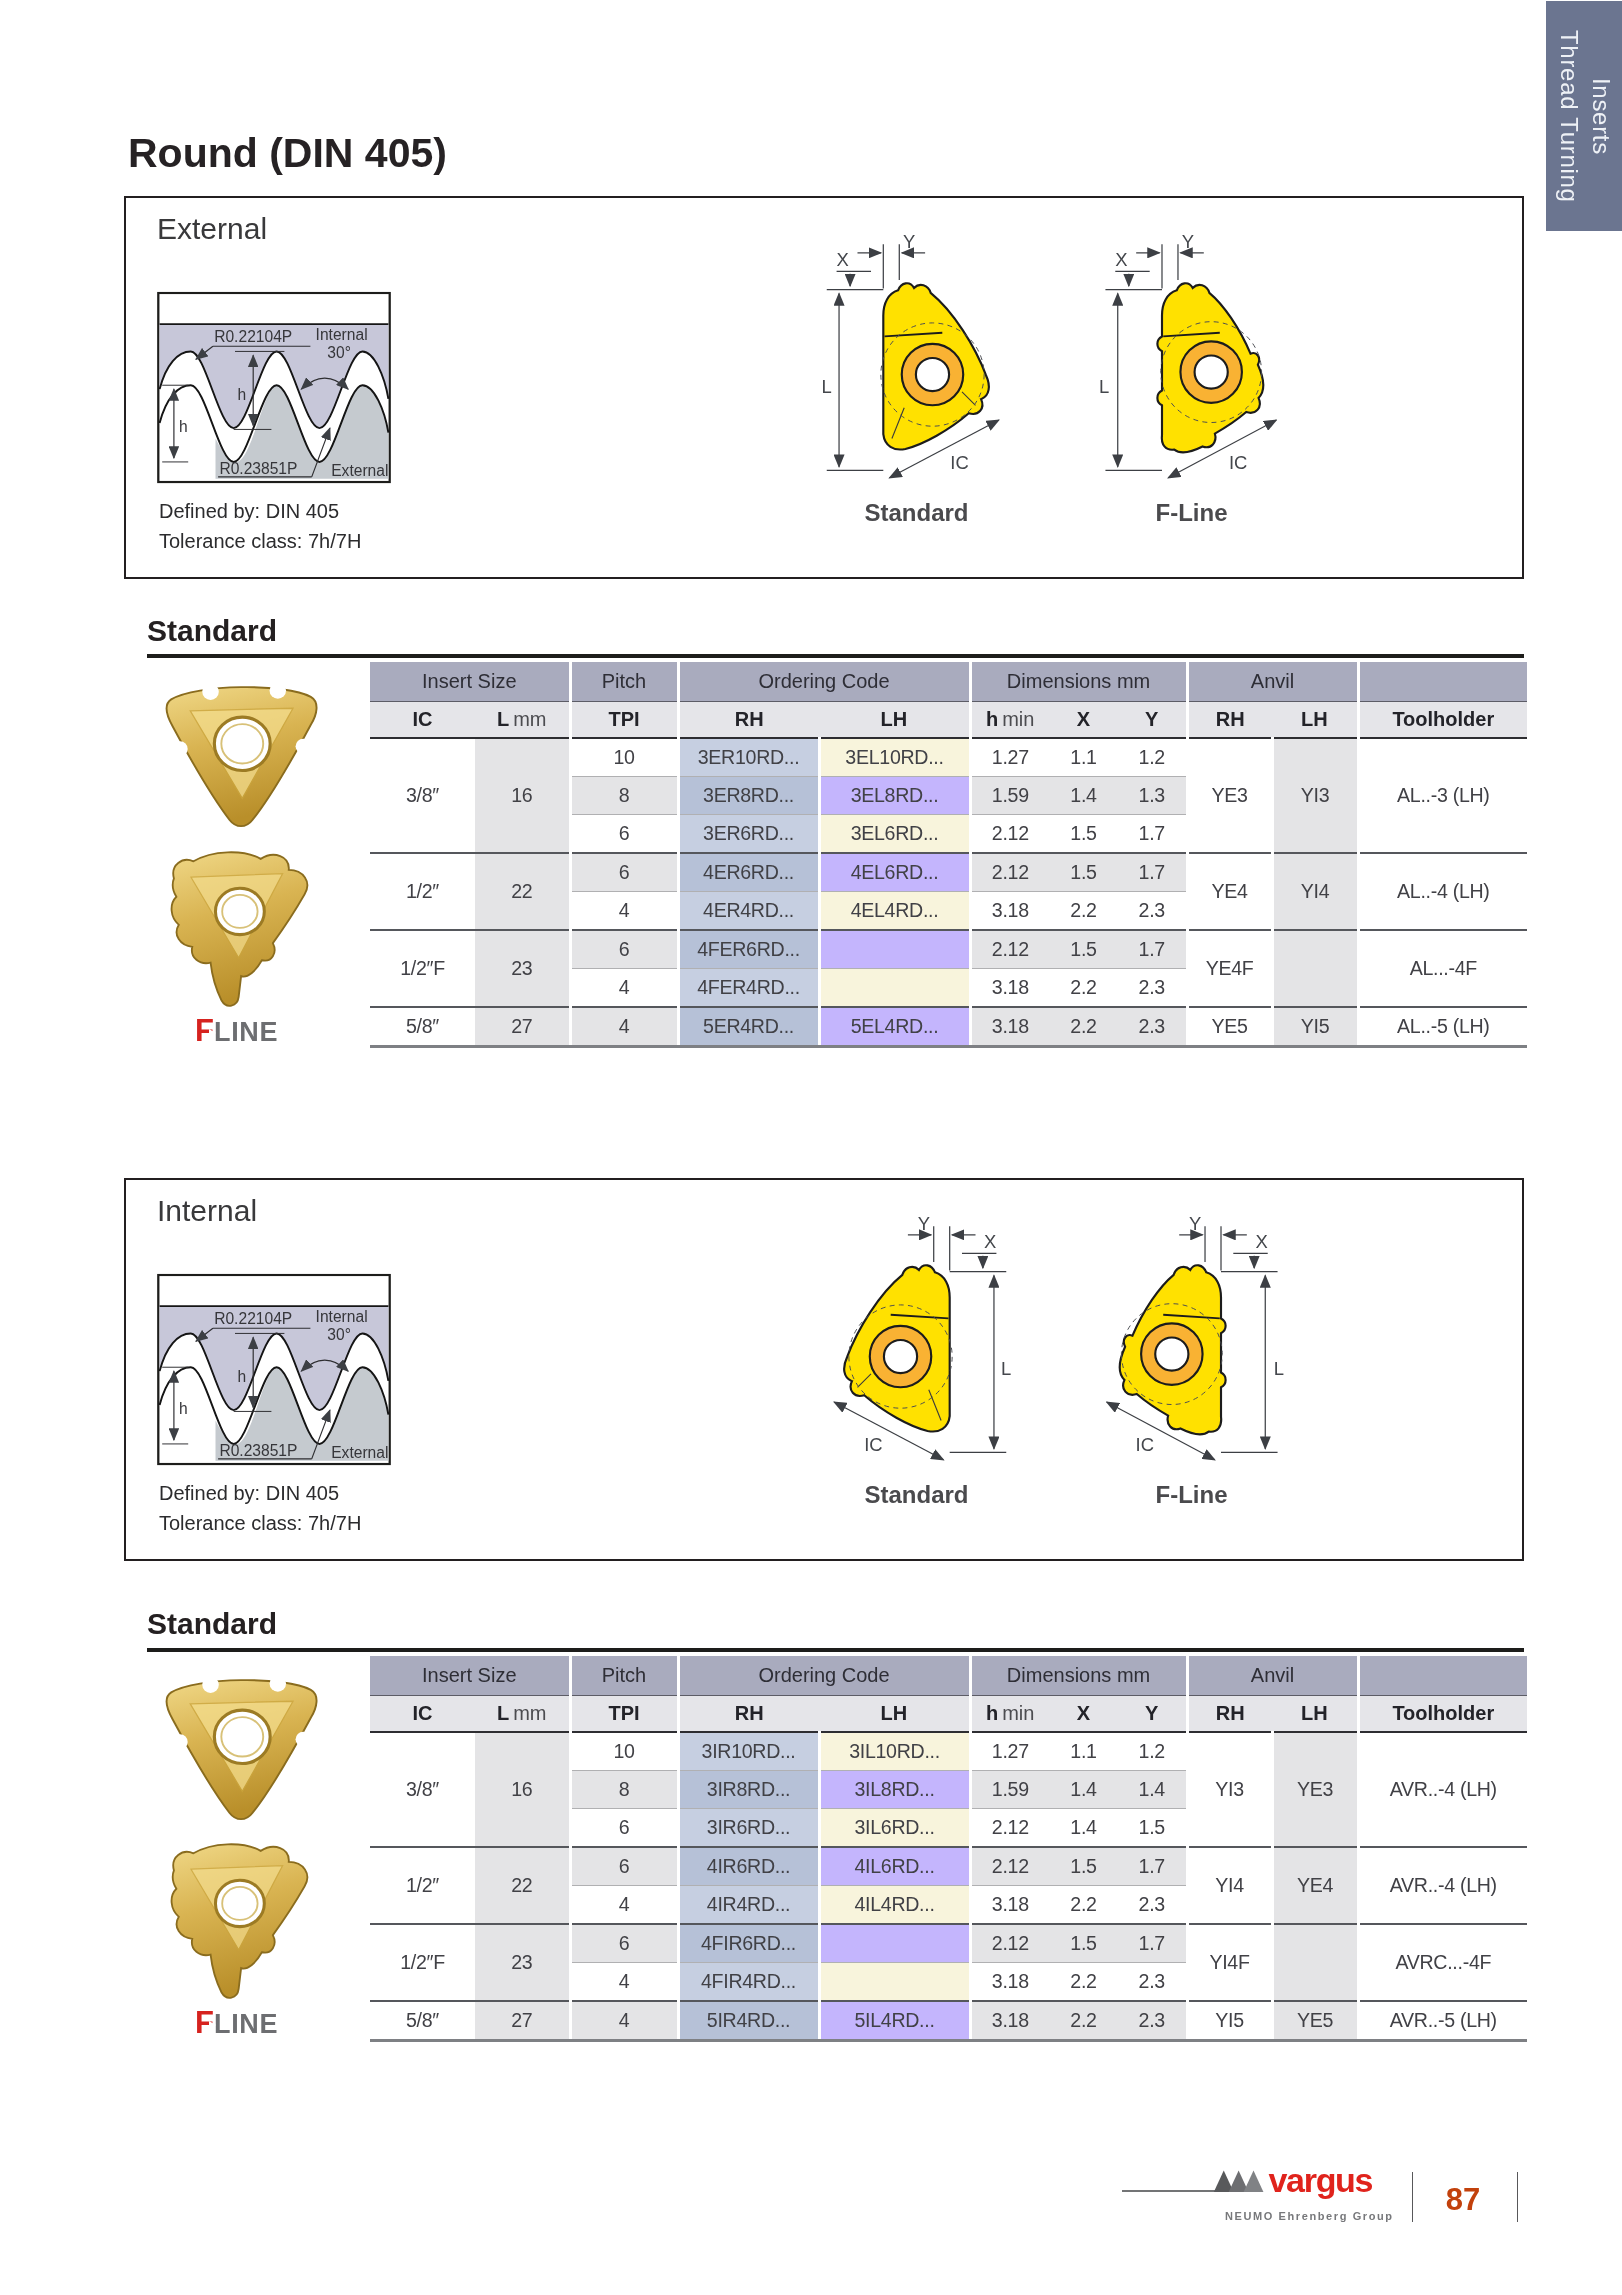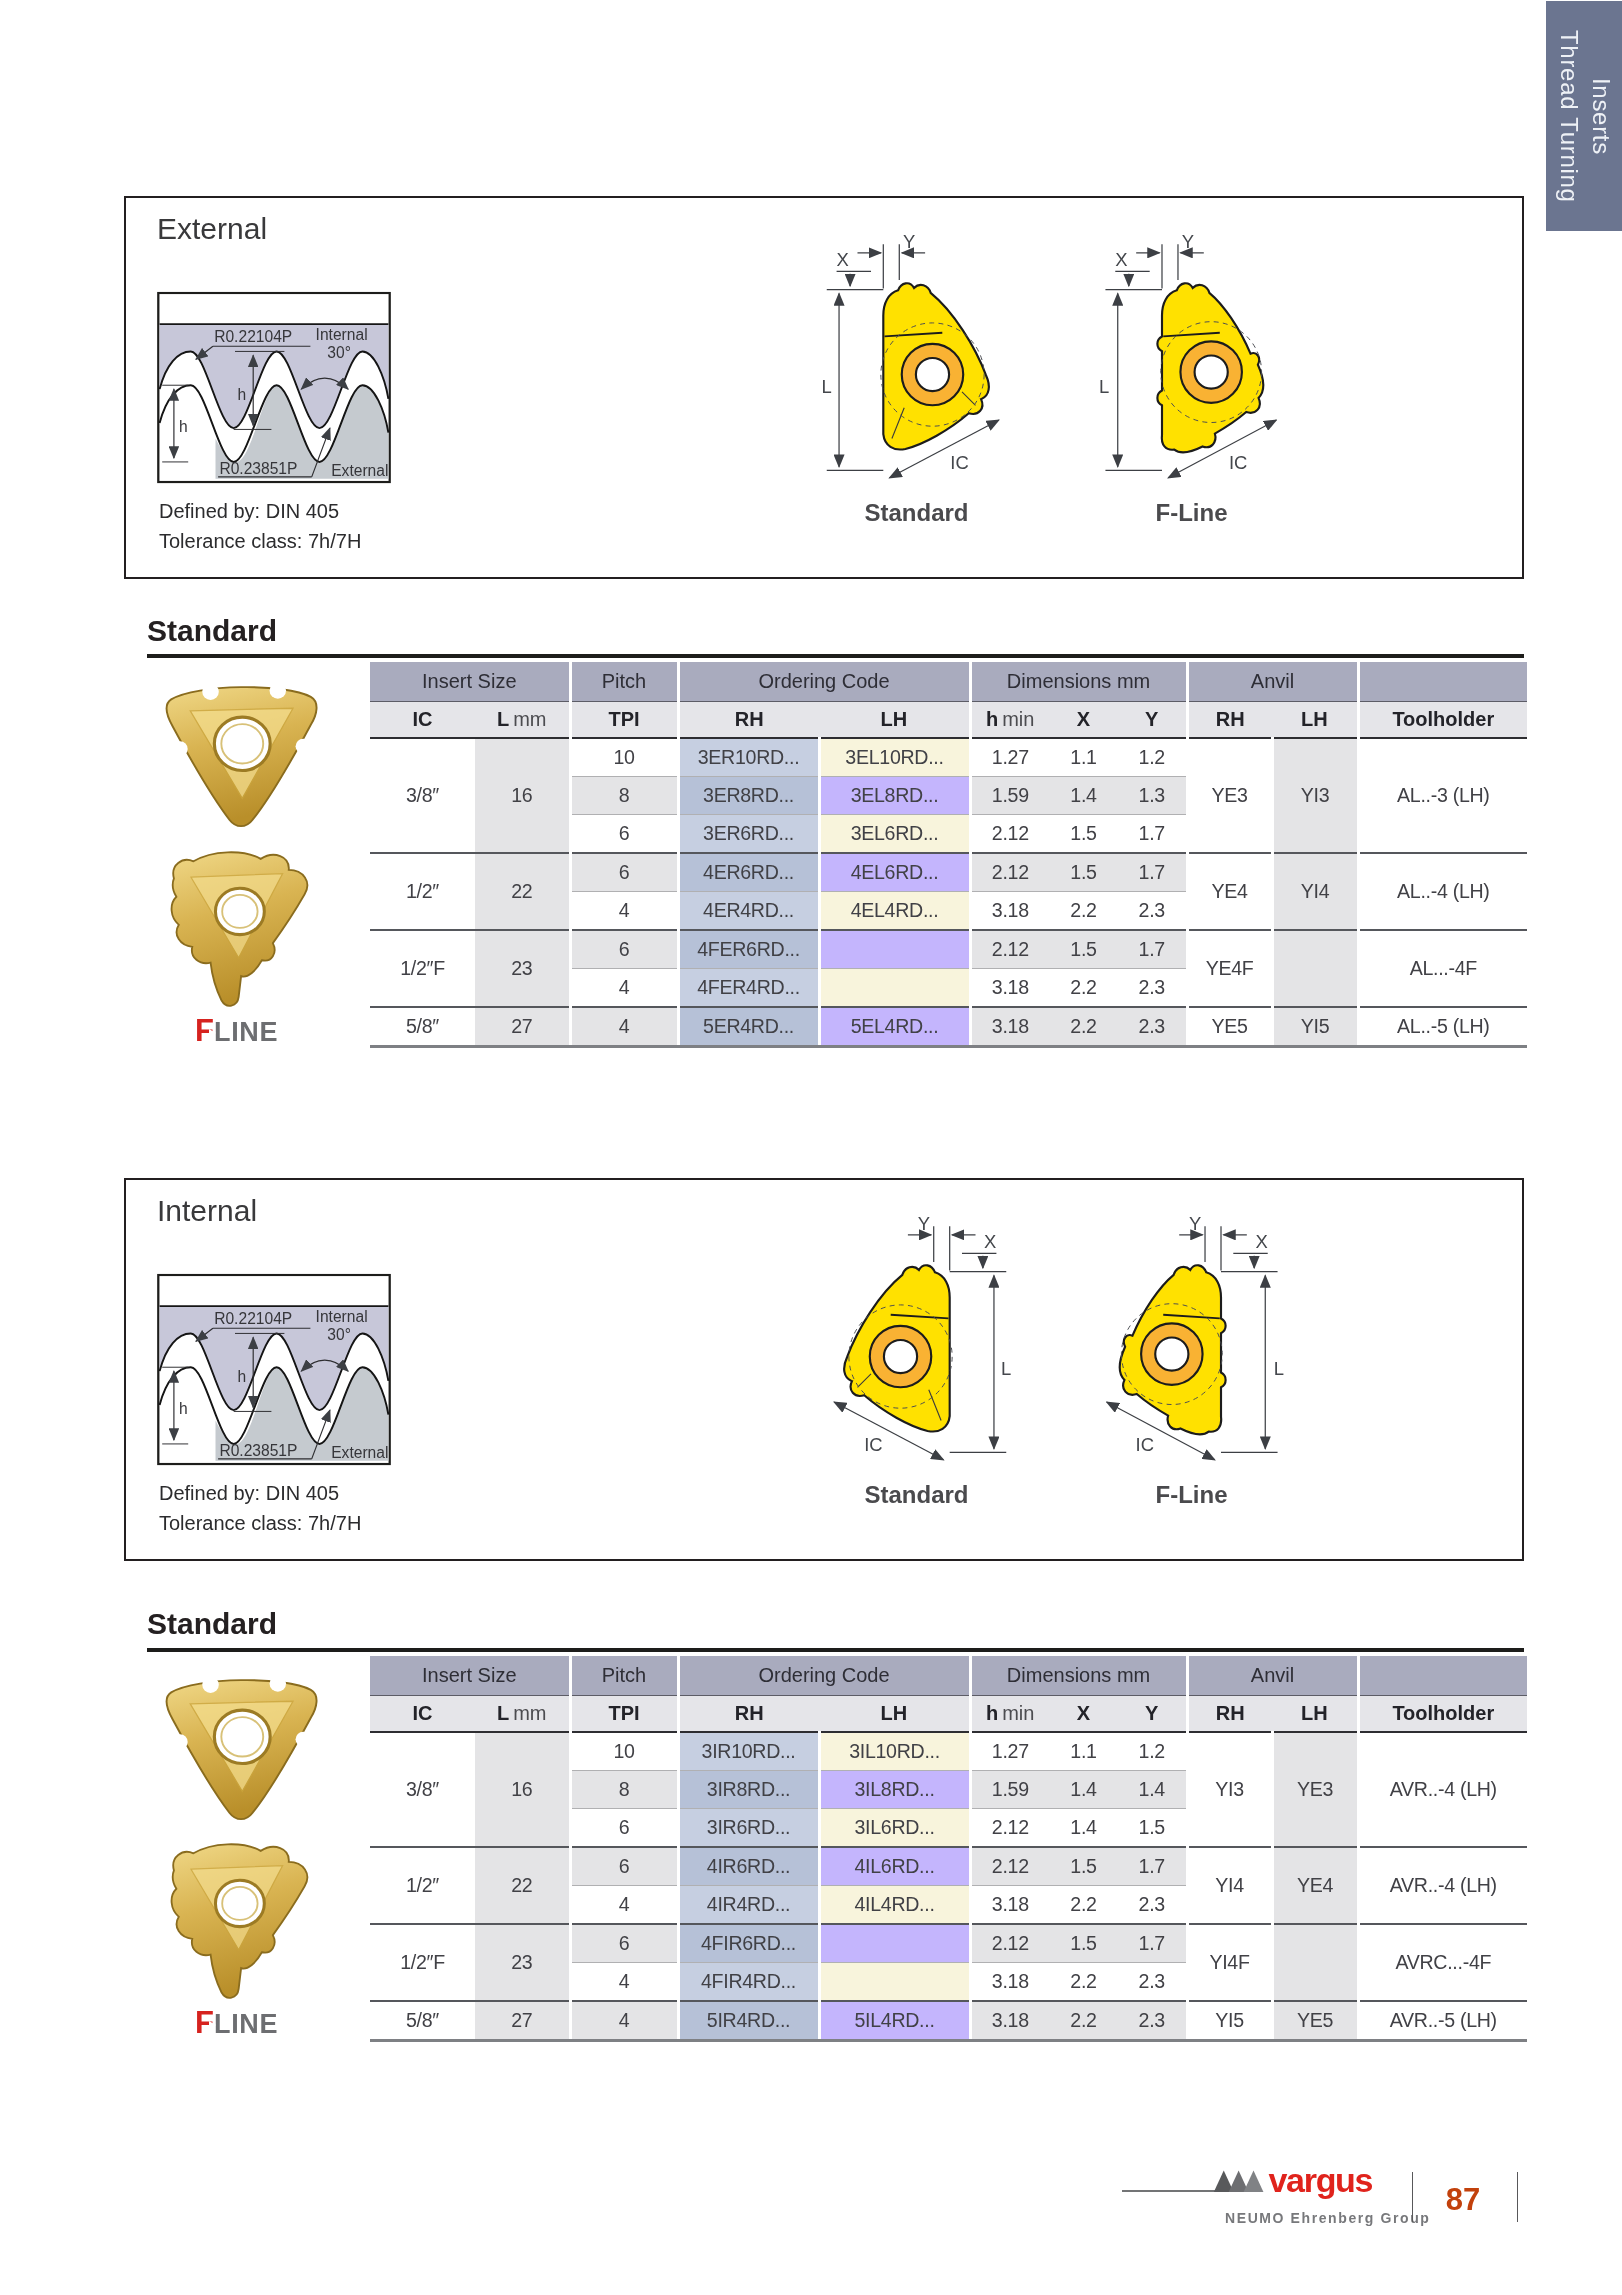--- a/index.html
+++ b/index.html
@@ -53,21 +53,21 @@
   .fline-logo{position:absolute;font-weight:800;}
   .fl-f{color:#d6231f;font-size:31px;position:relative;}
   .fl-f::after{content:'';position:absolute;right:-2px;top:15.7px;border-top:4.6px solid transparent;
                border-bottom:4.6px solid transparent;border-left:7.2px solid #fff;}
   .fl-line{color:#6d6e71;font-size:27px;letter-spacing:0.7px;}
 
   
   .foot-line{position:absolute;left:1122px;top:2190px;width:93px;height:2px;background:#737476;}
   .vargus{position:absolute;left:1213px;top:2165px;display:flex;}
   .vargus-word{font-size:34px;font-weight:700;color:#e0231c;letter-spacing:-1.3px;margin-left:-6.5px;line-height:31px;}
-  .vargus-sub{position:absolute;left:1225px;top:2210px;font-size:14px;font-weight:700;
+  .vargus-sub{position:absolute;left:1225px;top:2210px;font-size:11px;font-weight:700;
               letter-spacing:1.6px;color:#77787b;}
   .vline{position:absolute;top:2172px;width:1.3px;height:50px;background:#58585a;}
   .page-num{position:absolute;left:1421px;top:2182px;width:84px;text-align:center;
             font-size:31px;font-weight:600;color:#c2410c;}
 
   
   svg text{font-family:"Liberation Sans",sans-serif;}
   .dimtxt{font-size:30px;fill:#44474c;}
   .proftxt{font-size:24px;fill:#36363a;}
 </style>
@@ -181,20 +181,21 @@
     </defs>
   </svg>
 
   <aside class="side-tab">
     <div class="tab-lines">
       <div>Thread Turning</div>
       <div>Inserts</div>
     </div>
   </aside>
 
+  <h1 class="page-title">Round (DIN 405)</h1>
 
   <section class="panel" style="top:196px;">
     <div class="panel-title">External</div>
     <svg class="profile-svg" width="234" height="193" viewBox="0 0 360 295">
       <use href="#sym-profile"></use>
     </svg>
     <div class="panel-note" style="top:302px;">Defined by: DIN 405</div>
     <div class="panel-note" style="top:332px;">Tolerance class: 7h/7H</div>
 
     <svg class="ins-svg" style="left:686px;" width="209" height="281" viewBox="0 0 340 430">

